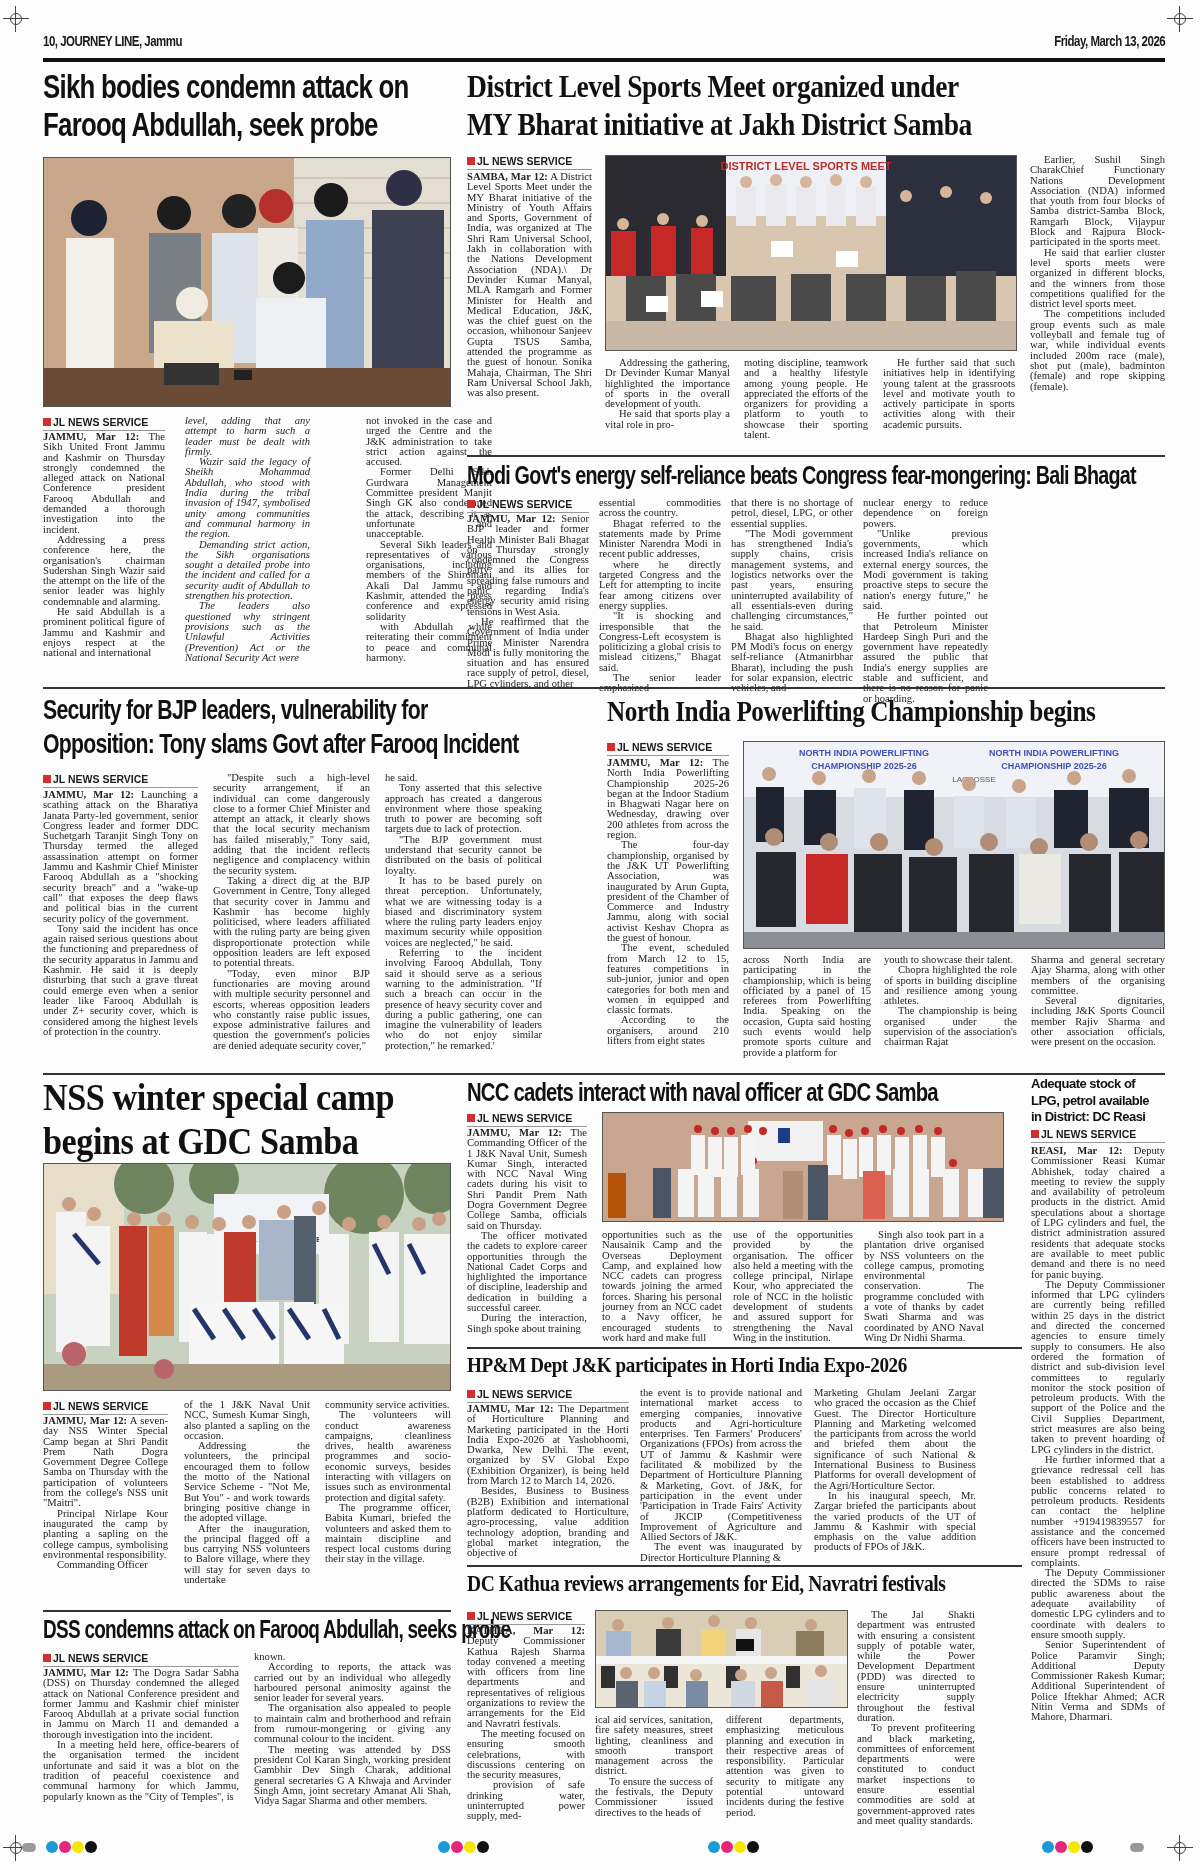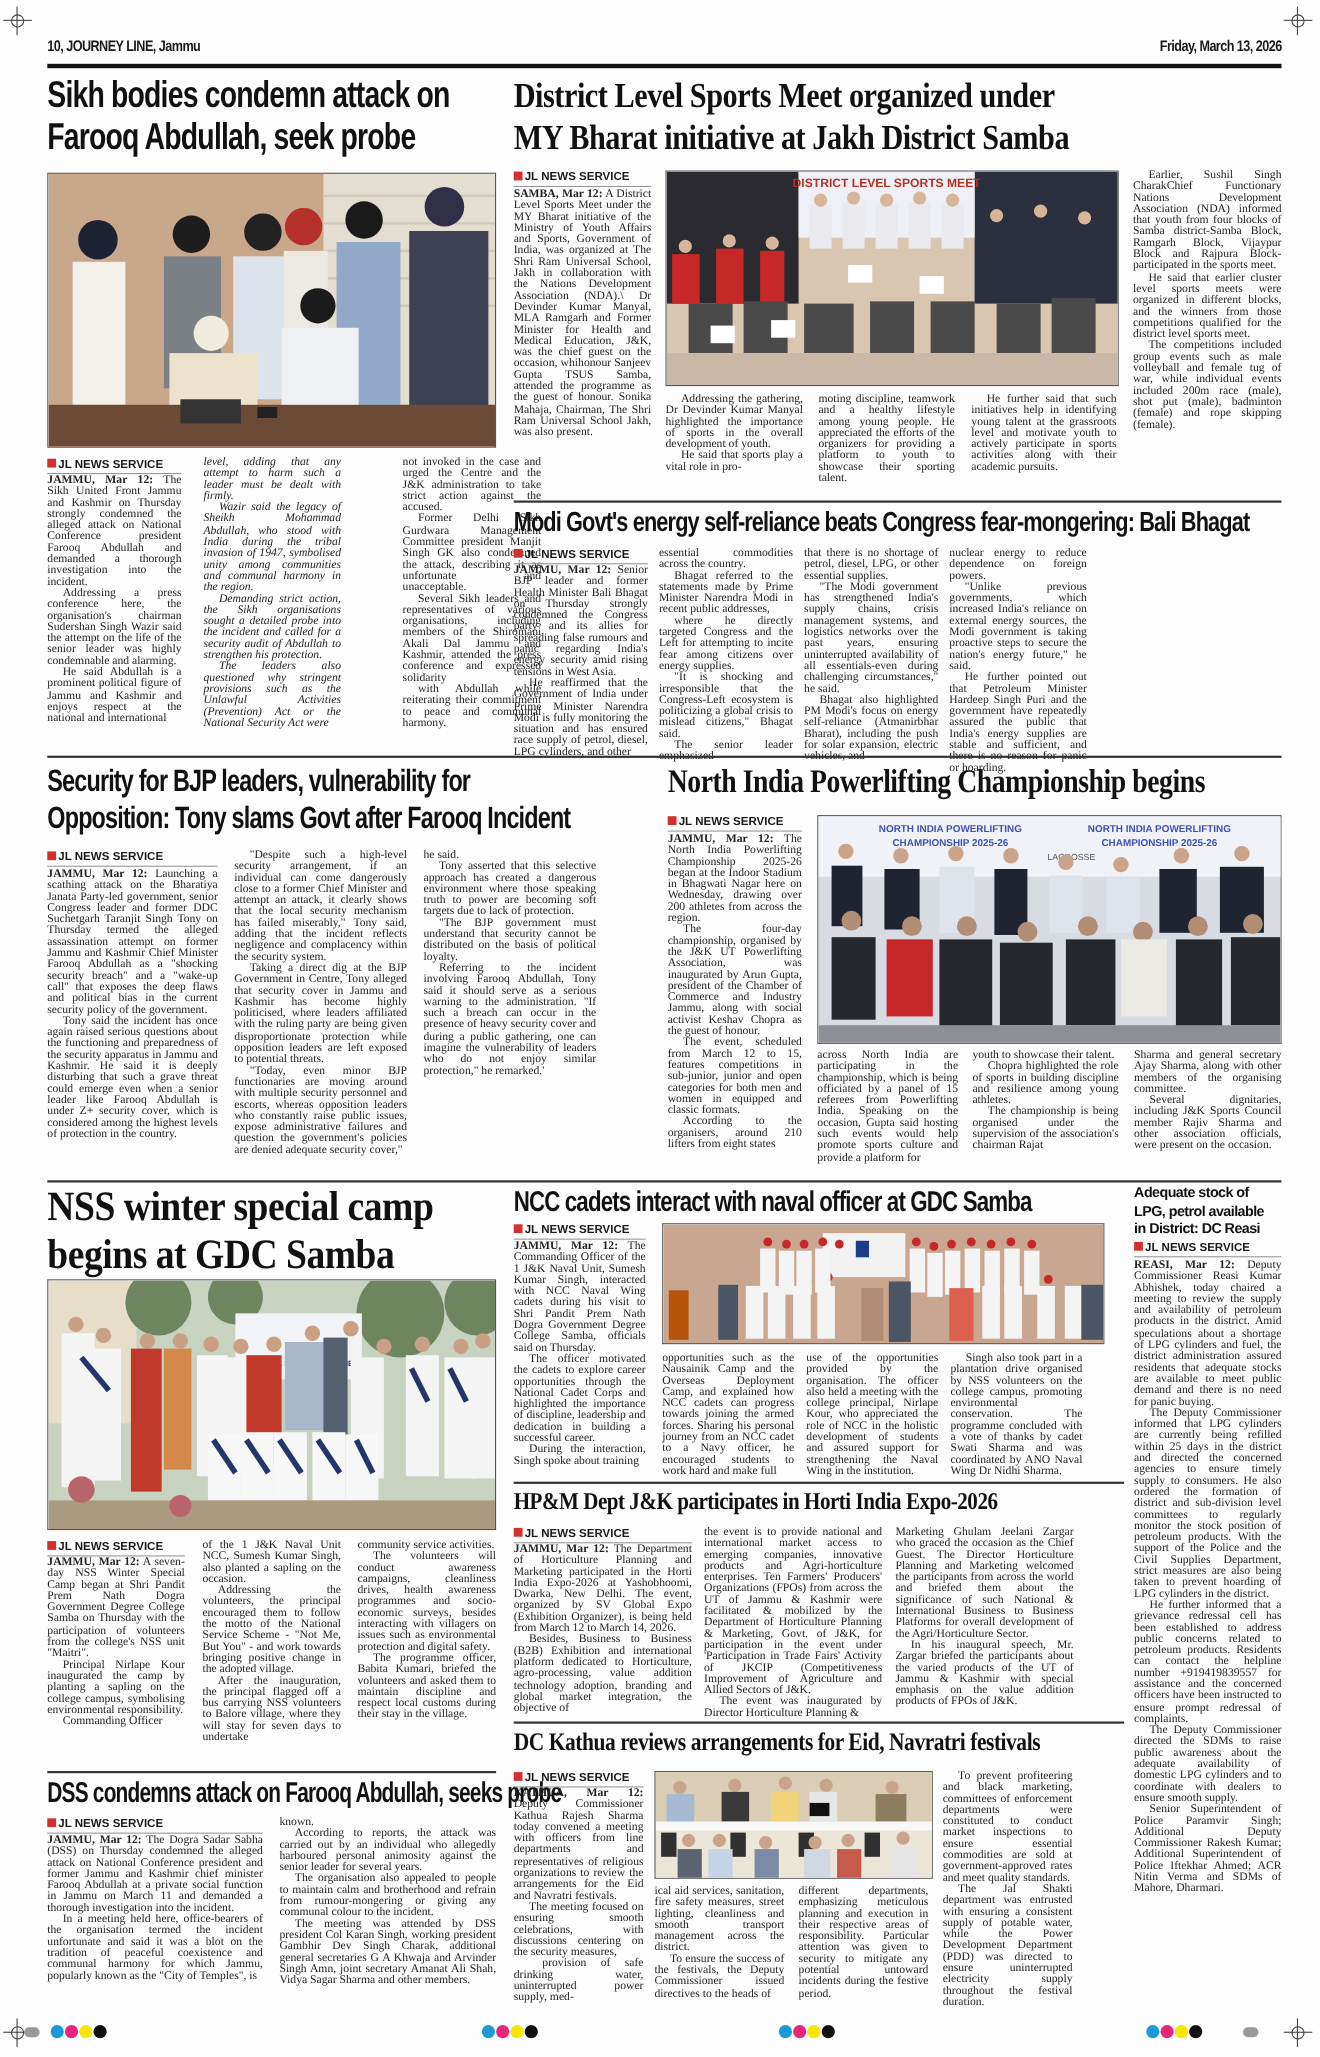--- a/index.html
+++ b/index.html
@@ -215,20 +215,21 @@
 </div>
 <div class="abs col" style="left:213px;top:773px;width:157px;">
   <p>"Despite such a high-level security arrangement, if an individual can come dangerously close to a former Chief Minister and attempt an attack, it clearly shows that the local security mechanism has failed miserably," Tony said, adding that the incident reflects negligence and complacency within the security system.</p>
   <p>Taking a direct dig at the BJP Government in Centre, Tony alleged that security cover in Jammu and Kashmir has become highly politicised, where leaders affiliated with the ruling party are being given disproportionate protection while opposition leaders are left exposed to potential threats.</p>
   <p>"Today, even minor BJP functionaries are moving around with multiple security personnel and escorts, whereas opposition leaders who constantly raise public issues, expose administrative failures and question the government's policies are denied adequate security cover,"</p>
 </div>
 <div class="abs col" style="left:385px;top:773px;width:157px;">
   <p class="first">he said.</p>
   <p>Tony asserted that this selective approach has created a dangerous environment where those speaking truth to power are becoming soft targets due to lack of protection.</p>
   <p>"The BJP government must understand that security cannot be distributed on the basis of political loyalty.</p>
+  <p>It has to be based purely on threat perception. Unfortunately, what we are witnessing today is a biased and discriminatory system where the ruling party leaders enjoy maximum security while opposition voices are neglected," he said.</p>
   <p>Referring to the incident involving Farooq Abdullah, Tony said it should serve as a serious warning to the administration. "If such a breach can occur in the presence of heavy security cover and during a public gathering, one can imagine the vulnerability of leaders who do not enjoy similar protection," he remarked.'</p>
 </div>
 
 <div class="abs hl-serif" style="left:607px;top:694px;font-size:30px;line-height:34px;transform:scaleX(0.84);">North India Powerlifting Championship begins</div>
 <div class="abs byline" style="left:607px;top:741px;width:122px;"><span class="sq"></span><span>JL NEWS SERVICE</span></div>
 <div class="abs col" style="left:607px;top:758px;width:122px;">
   <p class="first"><span class="dl">JAMMU, Mar 12:</span> <span>The North India Powerlifting Championship 2025-26 began at the Indoor Stadium in Bhagwati Nagar here on Wednesday, drawing over 200 athletes from across the region.</span></p>
   <p>The four-day championship, organised by the J&amp;K UT Powerlifting Association, was inaugurated by Arun Gupta, president of the Chamber of Commerce and Industry Jammu, along with social activist Keshav Chopra as the guest of honour.</p>
   <p>The event, scheduled from March 12 to 15, features competitions in sub-junior, junior and open categories for both men and women in equipped and classic formats.</p>
   <p>According to the organisers, around 210 lifters from eight states</p>
@@ -546,22 +547,22 @@
   </svg>
 </div>
 <div class="abs col" style="left:595px;top:1715px;width:118px;">
   <p class="first">ical aid services, sanitation, fire safety measures, street lighting, cleanliness and smooth transport management across the district.</p>
   <p>To ensure the success of the festivals, the Deputy Commissioner issued directives to the heads of</p>
 </div>
 <div class="abs col" style="left:726px;top:1715px;width:118px;">
   <p class="first">different departments, emphasizing meticulous planning and execution in their respective areas of responsibility. Particular attention was given to security to mitigate any potential untoward incidents during the festive period.</p>
 </div>
 <div class="abs col" style="left:857px;top:1610px;width:118px;">
+  <p>The Jal Shakti department was entrusted with ensuring a consistent supply of potable water, while the Power Development Department (PDD) was directed to ensure uninterrupted electricity supply throughout the festival duration.</p>
   <p>To prevent profiteering and black marketing, committees of enforcement departments were constituted to conduct market inspections to ensure essential commodities are sold at government-approved rates and meet quality standards.</p>
-  <p>The Jal Shakti department was entrusted with ensuring a consistent supply of potable water, while the Power Development Department (PDD) was directed to ensure uninterrupted electricity supply throughout the festival duration.</p>
 </div>
 
 <div class="abs" style="left:1031px;top:1076px;width:134px;font-family:'Liberation Sans',sans-serif;font-weight:bold;font-size:13px;line-height:16.5px;letter-spacing:-0.5px;color:#111;">
   <div>Adequate stock of</div>
   <div>LPG, petrol available</div>
   <div>in District: DC Reasi</div>
 </div>
 <div class="abs byline" style="left:1031px;top:1128px;width:134px;"><span class="sq"></span><span>JL NEWS SERVICE</span></div>
 <div class="abs col" style="left:1031px;top:1146px;width:134px;">
   <p class="first"><span class="dl">REASI, Mar 12:</span> <span>Deputy Commissioner Reasi Kumar Abhishek, today chaired a meeting to review the supply and availability of petroleum products in the district. Amid speculations about a shortage of LPG cylinders and fuel, the district administration assured residents that adequate stocks are available to meet public demand and there is no need for panic buying.</span></p>

